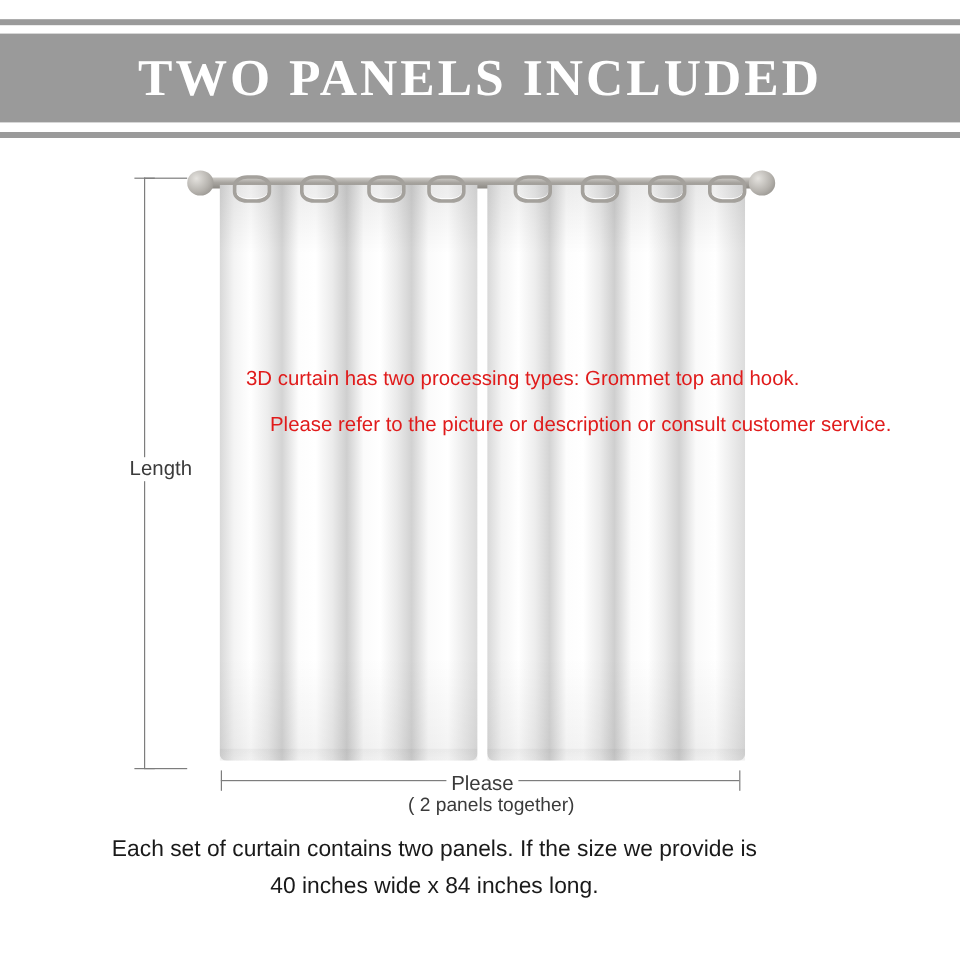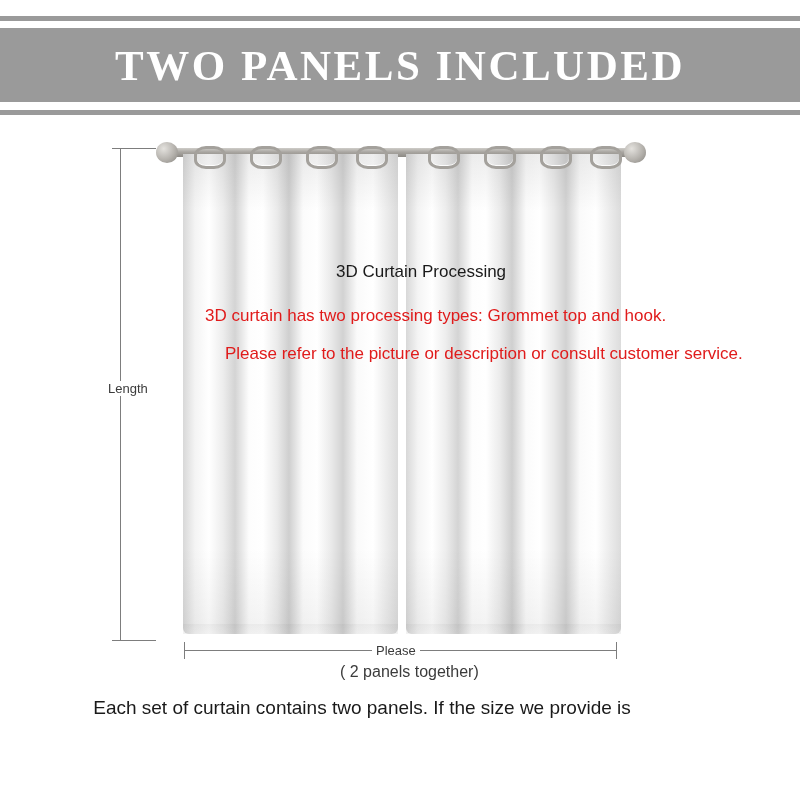--- a/index.html
+++ b/index.html
@@ -129,21 +129,21 @@
   }
   .vline { width: 1px; }
   .hline { height: 1px; }
   .tick {
     position: absolute;
     background: #7d7d7d;
   }
   .dim-label {
     position: absolute;
     color: #3b3b3b;
-    font-size: 13px;
+    font-size: 17px;
     background: #ffffff;
     padding: 0 4px;
     white-space: nowrap;
   }
   .dim-sub {
     position: absolute;
     color: #3b3b3b;
     font-size: 16px;
     white-space: nowrap;
   }
@@ -228,21 +228,21 @@
   <div class="dim-line hline" style="left:120px; top:148px; width:36px;"></div>
   <div class="dim-line hline" style="left:120px; top:640px; width:36px;"></div>
   <div class="dim-label" style="left:104px; top:381px;">Length</div>
 
   <div class="dim-line hline" style="left:184px; top:650px; width:432px;"></div>
   <div class="tick vline" style="left:184px; top:642px; height:17px; width:1px;"></div>
   <div class="tick vline" style="left:616px; top:642px; height:17px; width:1px;"></div>
   <div class="dim-label" style="left:372px; top:643px;">Please</div>
   <div class="dim-sub" style="left:340px; top:663px;">( 2 panels together)</div>
 
-  <div class="overlay-text overlay-title">3D Curtain Processing</div>
   <div class="overlay-text overlay-red1">3D curtain has two processing types: Grommet top and hook.</div>
   <div class="overlay-text overlay-red2">Please refer to the picture  or  description or consult customer service.</div>
 
   <div class="footnote">
     <div>Each set of curtain contains two panels. If the size we provide is</div>
+    <div>40 inches wide x 84 inches long.</div>
   </div>
 
 </div>
 
 </body></html>

